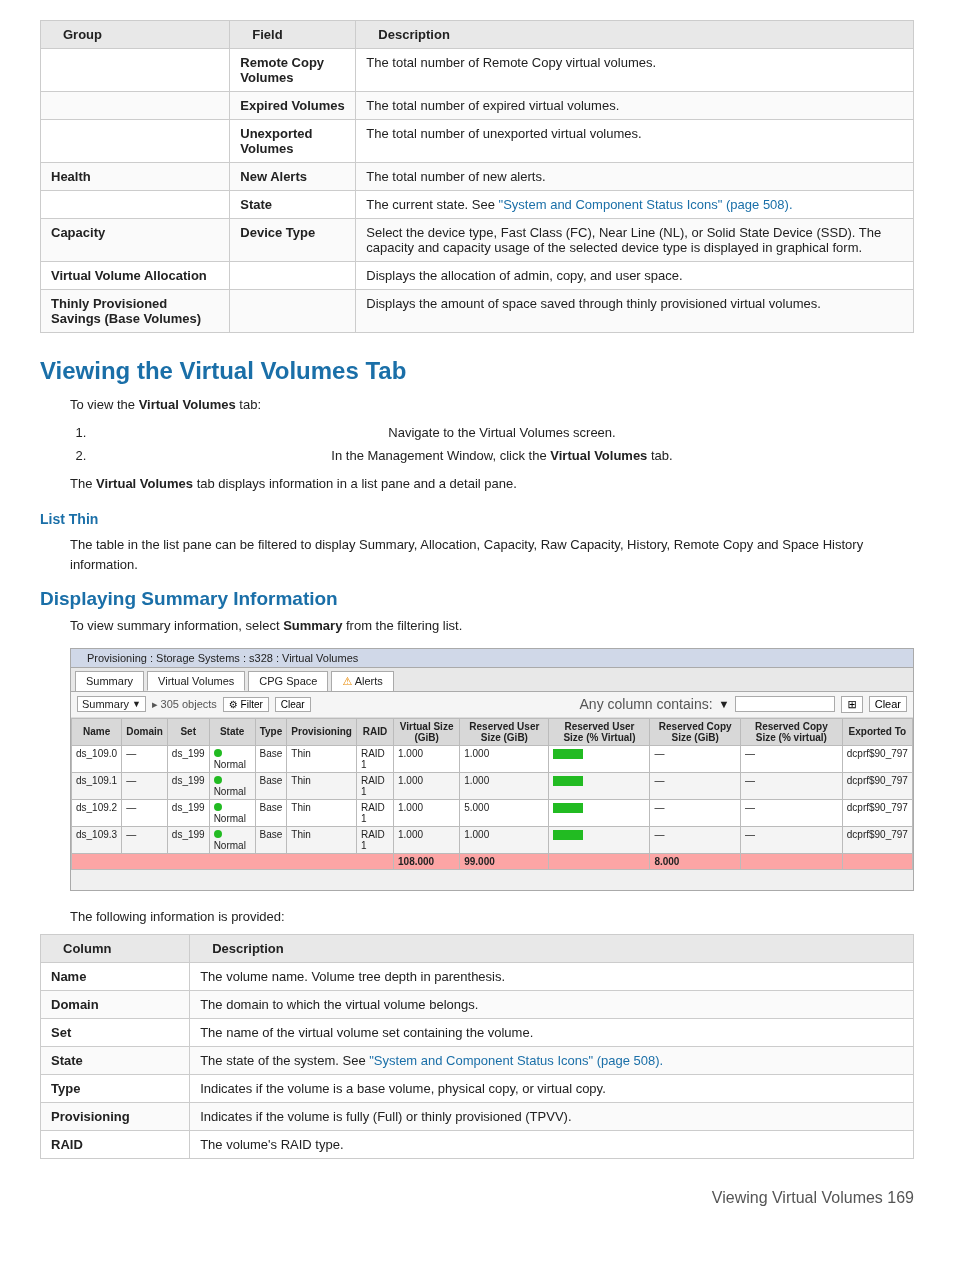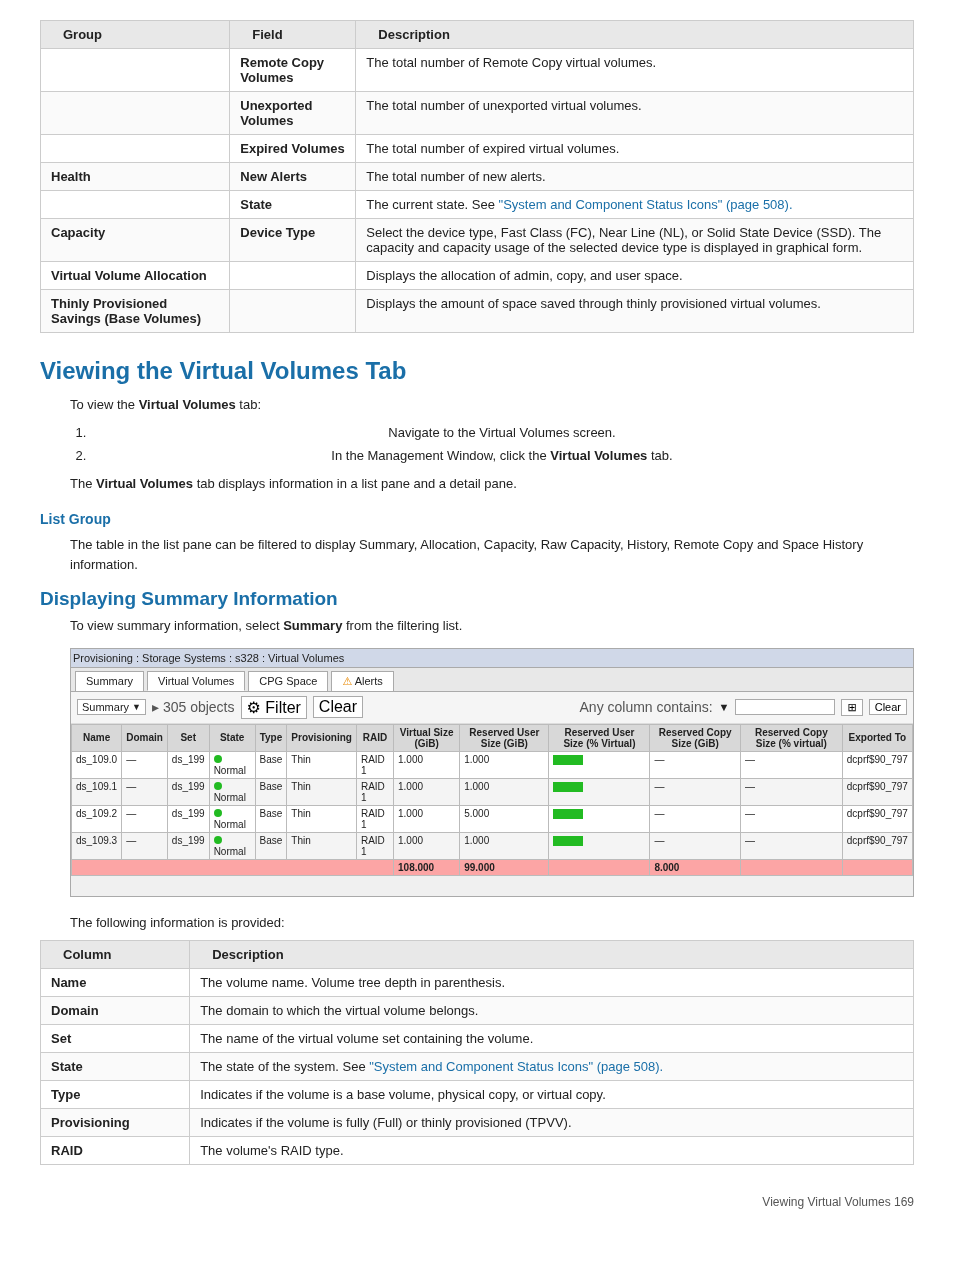--- a/index.html
+++ b/index.html
@@ -74,21 +74,21 @@
     
     .screenshot-box {
       border: 1px solid #aaa;
       background: #f0f0f0;
       margin: 12px 0 16px 30px;
       padding: 0;
       font-size: 11px;
     }
     .ss-titlebar {
       background: #d0d8e8;
-      padding: 3px 2px;
+      padding: 3px 16px;
       border-bottom: 1px solid #aaa;
       font-size: 11px;
       color: #222;
     }
     .ss-tabs {
       display: flex;
       border-bottom: 1px solid #aaa;
       background: #e8e8e8;
       padding: 0 4px;
     }
@@ -118,26 +118,26 @@
     .ss-dropdown {
       border: 1px solid #aaa;
       background: #fff;
       padding: 1px 4px;
       font-size: 11px;
       display: flex;
       align-items: center;
       gap: 3px;
     }
     .ss-dropdown-arrow { font-size: 9px; }
-    .ss-count { font-size: 14px; color: #555; }
+    .ss-count { font-size: 11px; color: #555; }
     .ss-filter-btn {
       border: 1px solid #aaa;
       background: #fff;
       padding: 1px 5px;
-      font-size: 16px;
+      font-size: 10px;
       cursor: pointer;
     }
     .ss-search-label { font-size: 14px; color: #555; }
     .ss-search-input {
       border: 1px solid #aaa;
       background: #fff;
       padding: 1px 4px;
       font-size: 11px;
       width: 100px;
     }
@@ -184,21 +184,21 @@
     }
     .ss-table tfoot td {
       font-weight: bold;
       background: #fca5a5;
     }
 
     
     .page-footer {
       text-align: right;
       margin-top: 30px;
-      font-size: 12px;
+      font-size: 16px;
       color: #555;
     }
   </style>
 </head>
 <body>
 
 <table>
   <thead>
     <tr>
       <th>Group</th>
@@ -207,27 +207,27 @@
     </tr>
   </thead>
   <tbody>
     <tr>
       <td></td>
       <td><strong>Remote Copy Volumes</strong></td>
       <td>The total number of Remote Copy virtual volumes.</td>
     </tr>
     <tr>
       <td></td>
+      <td><strong>Expired Volumes</strong></td>
+      <td>The total number of expired virtual volumes.</td>
+    </tr>
+    <tr>
+      <td></td>
       <td><strong>Unexported Volumes</strong></td>
       <td>The total number of unexported virtual volumes.</td>
-    </tr>
-    <tr>
-      <td></td>
-      <td><strong>Expired Volumes</strong></td>
-      <td>The total number of expired virtual volumes.</td>
     </tr>
     <tr>
       <td><strong>Health</strong></td>
       <td><strong>New Alerts</strong></td>
       <td>The total number of new alerts.</td>
     </tr>
     <tr>
       <td></td>
       <td><strong>State</strong></td>
       <td>The current state. See <a class="link" href="#">"System and Component Status Icons" (page 508).</a></td>
@@ -258,21 +258,21 @@
 
 <ol class="step-list">
   <li>Navigate to the Virtual Volumes screen.</li>
   <li>In the Management Window, click the <strong>Virtual Volumes</strong> tab.</li>
 </ol>
 
 <p class="body-text indent">
   The <strong>Virtual Volumes</strong> tab displays information in a list pane and a detail pane.
 </p>
 
-<div class="subsection-title">List Group</div>
+<div class="subsection-title">List Thin</div>
 <p class="body-text indent">The table in the list pane can be filtered to display Summary, Allocation, Capacity, Raw Capacity, History, Remote Copy and Space History information.</p>
 
 <div class="sub-subsection-title">Displaying Summary Information</div>
 <p class="body-text indent">
   To view summary information, select <strong>Summary</strong> from the filtering list.
 </p>
 
 <div class="screenshot-box">
   <div class="ss-titlebar">Provisioning : Storage Systems : s328 : Virtual Volumes</div>
   <div class="ss-tabs">

